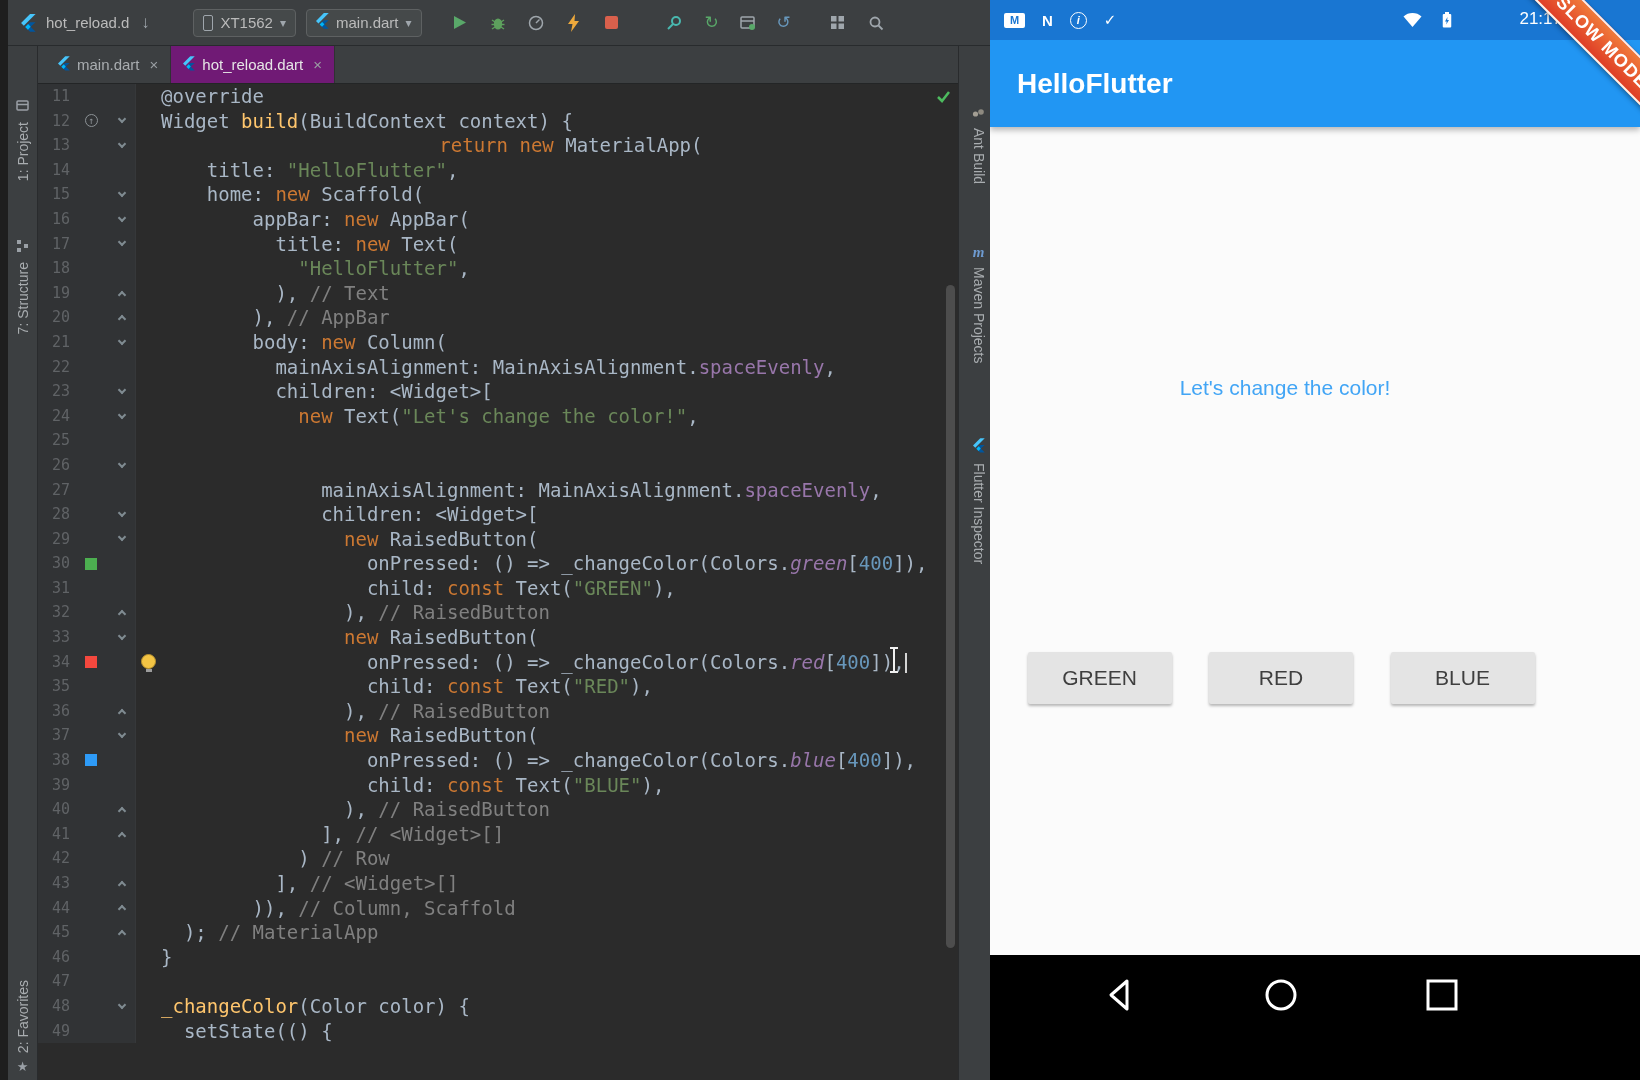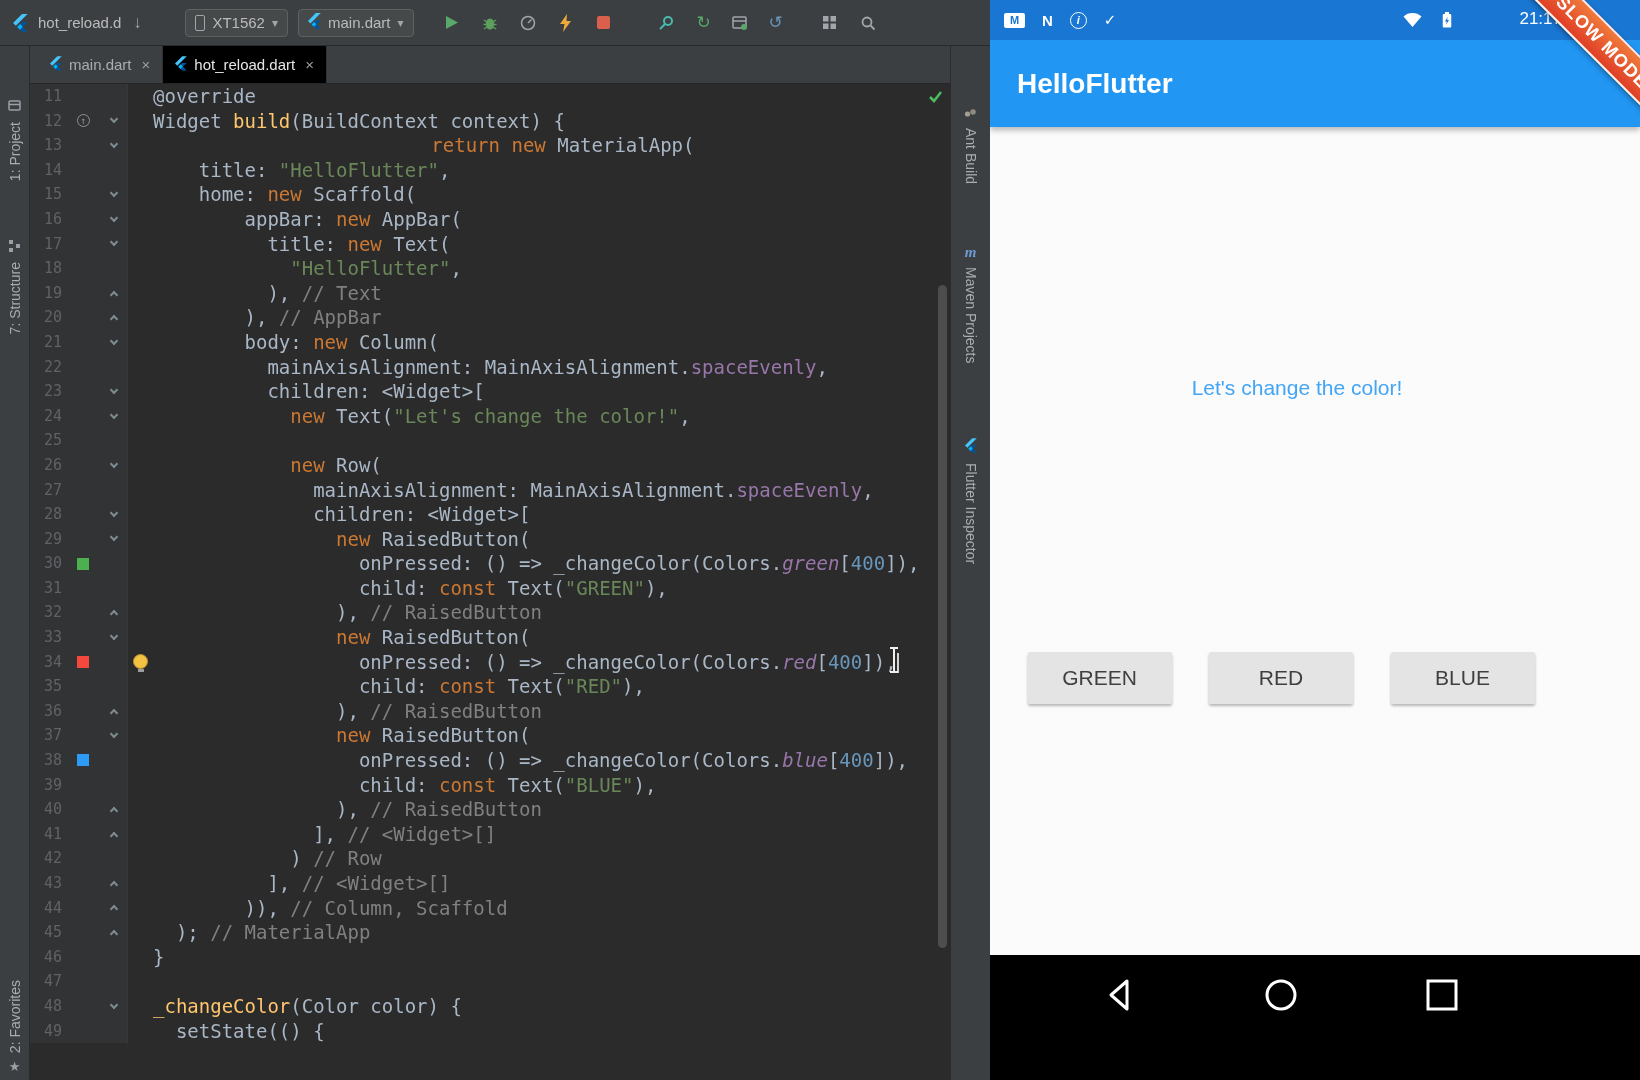--- a/index.html
+++ b/index.html
@@ -1,21 +1,21 @@
 <!DOCTYPE html>
 <html><head>
 <meta charset="utf-8">
 <style>
   * { margin:0; padding:0; box-sizing:border-box; }
   html,body { background:#1e1e1e; }
   .root { position:relative; width:1640px; height:1080px; overflow:hidden;
           font-family:"Liberation Sans","DejaVu Sans",sans-serif; }
 
   
-  .ide { position:absolute; left:0; top:0; width:990px; height:1080px; background:#2B2B2B; }
+  .ide { position:absolute; left:8px; top:0; width:990px; height:1080px; background:#2B2B2B; }
 
   .toolbar { height:46px; background:#3C3F41; border-bottom:1px solid #282B2D;
              display:flex; align-items:center; padding:0 8px; color:#BBBBBB; font-size:15px; }
   .tbtxt { color:#BBBBBB; margin-left:6px; white-space:nowrap; }
   .combo { display:flex; align-items:center; gap:7px; height:28px; padding:0 9px;
            border:1px solid #5E6162; border-radius:4px; background:#45494A; color:#BBBBBB; }
   .combo .arr { color:#9FA6AC; font-size:12px; }
   .tbicon { display:flex; align-items:center; justify-content:center; width:24px; height:24px; }
   .glyph { font-size:17px; color:#9FA6AC; line-height:1; }
   .phoneic { width:10px; height:16px; border:1.5px solid #9FA6AC; border-radius:2px; display:inline-block; }
@@ -26,21 +26,21 @@
   .stripe-item { position:absolute; left:0; width:100%; display:flex; flex-direction:column; align-items:center; gap:6px; cursor:default; }
   .vl { writing-mode:vertical-rl; transform:rotate(180deg); font-size:14px; color:#A9ADB0; white-space:nowrap; }
   .vr { writing-mode:vertical-rl; font-size:14px; color:#A9ADB0; white-space:nowrap; }
   .maven-m { font-style:italic; font-weight:bold; color:#6E9BD1; font-size:15px; font-family:"Liberation Serif",serif; }
   .star { color:#9AA0A6; font-size:13px; }
 
   .editor-zone { flex:1 1 auto; min-width:0; display:flex; flex-direction:column; }
   .tabbar { height:38px; background:#3C3F41; border-bottom:1px solid #232526; display:flex; align-items:stretch; padding-left:8px; }
   .tab { display:flex; align-items:center; gap:7px; padding:0 12px; font-size:15px; color:#A9ADB0;
          border-right:1px solid #2F3133; cursor:default; }
-  .tab.active { background:#000000; color:#E6E6E6; }
+  .tab.active { background:#701a75; color:#E6E6E6; }
   .tclose { color:#9A9FA3; font-size:15px; margin-left:3px; }
 
   .editor { flex:1; position:relative; background:#2B2B2B; overflow:hidden; }
 
   .crow { display:flex; height:24.6px; line-height:24.6px; white-space:pre; position:relative;
           font-family:"DejaVu Sans Mono",monospace; font-size:19px; }
   .gut { flex:0 0 98px; width:98px; background:#313335; display:flex; align-items:center; border-right:1px solid #36383A; }
   .ln { width:34px; text-align:right; font-size:15px; color:#606366; padding-right:2px;
         font-family:"DejaVu Sans Mono",monospace; }
   .gic { width:38px; display:flex; justify-content:center; align-items:center; }
@@ -80,21 +80,21 @@
             transform:rotate(45deg); background:linear-gradient(180deg,#F07A3A,#DF3E27);
             border-top:2px solid rgba(255,255,255,0.9); border-bottom:2px solid rgba(255,255,255,0.9);
             color:#fff; font-size:18px; font-weight:bold; letter-spacing:1px; z-index:6;
             box-shadow:0 2px 5px rgba(0,0,0,0.35); }
 
   .appbar { position:relative; height:87px; background:#2196F3; display:flex; align-items:center;
             padding-left:27px; box-shadow:0 3px 6px rgba(0,0,0,0.28); z-index:1; }
   .apptitle { color:#fff; font-size:28px; font-weight:700; }
 
   .appbody { position:absolute; top:127px; left:0; width:582px; height:828px; }
-  .hint { position:absolute; top:249px; left:16px; width:100%; text-align:center; color:#42A5F5; font-size:21px; }
+  .hint { position:absolute; top:249px; left:4px; width:100%; text-align:center; color:#42A5F5; font-size:21px; }
   .btnrow { position:absolute; top:525px; left:0; width:100%; display:flex; justify-content:space-evenly; }
   .mbtn { min-width:144px; height:52px; background:#E4E4E4; border-radius:2px;
           box-shadow:0 2px 3px rgba(0,0,0,0.28); display:flex; align-items:center; justify-content:center;
           font-size:21px; color:#3F3F3F; cursor:pointer; }
 
   .navbar { position:absolute; left:0; right:0; top:955px; bottom:0; background:#000; }
   .navicons { width:582px; display:flex; justify-content:space-between; padding:20px 110px 0; }
 </style>
 </head>
 <body>
@@ -271,21 +271,21 @@
               <div class="crow"><div class="gut"><span class="ln">16</span><span class="gic"></span><span class="gfold"><span class="chev chev-d"></span></span></div><div class="cline" style="padding-left: calc(8ch + 25px);"><span class="t-p">appBar: </span><span class="t-k">new</span><span class="t-p"> AppBar(</span></div></div>
               <div class="crow"><div class="gut"><span class="ln">17</span><span class="gic"></span><span class="gfold"><span class="chev chev-d"></span></span></div><div class="cline" style="padding-left: calc(10ch + 25px);"><span class="t-p">title: </span><span class="t-k">new</span><span class="t-p"> Text(</span></div></div>
               <div class="crow"><div class="gut"><span class="ln">18</span><span class="gic"></span><span class="gfold"></span></div><div class="cline" style="padding-left: calc(12ch + 25px);"><span class="t-s">"HelloFlutter"</span><span class="t-p">,</span></div></div>
               <div class="crow"><div class="gut"><span class="ln">19</span><span class="gic"></span><span class="gfold"><span class="chev chev-u"></span></span></div><div class="cline" style="padding-left: calc(10ch + 25px);"><span class="t-p">), </span><span class="t-c">// Text</span></div></div>
               <div class="crow"><div class="gut"><span class="ln">20</span><span class="gic"></span><span class="gfold"><span class="chev chev-u"></span></span></div><div class="cline" style="padding-left: calc(8ch + 25px);"><span class="t-p">), </span><span class="t-c">// AppBar</span></div></div>
               <div class="crow"><div class="gut"><span class="ln">21</span><span class="gic"></span><span class="gfold"><span class="chev chev-d"></span></span></div><div class="cline" style="padding-left: calc(8ch + 25px);"><span class="t-p">body: </span><span class="t-k">new</span><span class="t-p"> Column(</span></div></div>
               <div class="crow"><div class="gut"><span class="ln">22</span><span class="gic"></span><span class="gfold"></span></div><div class="cline" style="padding-left: calc(10ch + 25px);"><span class="t-p">mainAxisAlignment: MainAxisAlignment.</span><span class="t-m">spaceEvenly</span><span class="t-p">,</span></div></div>
               <div class="crow"><div class="gut"><span class="ln">23</span><span class="gic"></span><span class="gfold"><span class="chev chev-d"></span></span></div><div class="cline" style="padding-left: calc(10ch + 25px);"><span class="t-p">children: &lt;Widget&gt;[</span></div></div>
               <div class="crow"><div class="gut"><span class="ln">24</span><span class="gic"></span><span class="gfold"><span class="chev chev-d"></span></span></div><div class="cline" style="padding-left: calc(12ch + 25px);"><span class="t-k">new</span><span class="t-p"> Text(</span><span class="t-s">"Let's change the color!"</span><span class="t-p">,</span></div></div>
               <div class="crow"><div class="gut"><span class="ln">25</span><span class="gic"></span><span class="gfold"></span></div></div>
-              <div class="crow"><div class="gut"><span class="ln">26</span><span class="gic"></span><span class="gfold"><span class="chev chev-d"></span></span></div><div class="cline" style="padding-left: calc(12ch + 25px);"><span class="t-k">new</span><span class="t-p"> Row(</span></div></div>
+              <div class="crow"><div class="gut"><span class="ln">26</span><span class="gic"></span><span class="gfold"><span class="chev chev-d"></span></span></div></div>
               <div class="crow"><div class="gut"><span class="ln">27</span><span class="gic"></span><span class="gfold"></span></div><div class="cline" style="padding-left: calc(14ch + 25px);"><span class="t-p">mainAxisAlignment: MainAxisAlignment.</span><span class="t-m">spaceEvenly</span><span class="t-p">,</span></div></div>
               <div class="crow"><div class="gut"><span class="ln">28</span><span class="gic"></span><span class="gfold"><span class="chev chev-d"></span></span></div><div class="cline" style="padding-left: calc(14ch + 25px);"><span class="t-p">children: &lt;Widget&gt;[</span></div></div>
               <div class="crow"><div class="gut"><span class="ln">29</span><span class="gic"></span><span class="gfold"><span class="chev chev-d"></span></span></div><div class="cline" style="padding-left: calc(16ch + 25px);"><span class="t-k">new</span><span class="t-p"> RaisedButton(</span></div></div>
               <div class="crow"><div class="gut"><span class="ln">30</span><span class="gic"><span class="sw" style="background: rgb(76, 175, 80);"></span></span><span class="gfold"></span></div><div class="cline" style="padding-left: calc(18ch + 25px);"><span class="t-p">onPressed: () =&gt; _changeColor(Colors.</span><span class="t-mi">green</span><span class="t-p">[</span><span class="t-n">400</span><span class="t-p">]),</span></div></div>
               <div class="crow"><div class="gut"><span class="ln">31</span><span class="gic"></span><span class="gfold"></span></div><div class="cline" style="padding-left: calc(18ch + 25px);"><span class="t-p">child: </span><span class="t-k">const</span><span class="t-p"> Text(</span><span class="t-s">"GREEN"</span><span class="t-p">),</span></div></div>
               <div class="crow"><div class="gut"><span class="ln">32</span><span class="gic"></span><span class="gfold"><span class="chev chev-u"></span></span></div><div class="cline" style="padding-left: calc(16ch + 25px);"><span class="t-p">), </span><span class="t-c">// RaisedButton</span></div></div>
               <div class="crow"><div class="gut"><span class="ln">33</span><span class="gic"></span><span class="gfold"><span class="chev chev-d"></span></span></div><div class="cline" style="padding-left: calc(16ch + 25px);"><span class="t-k">new</span><span class="t-p"> RaisedButton(</span></div></div>
               <div class="crow"><span class="bulb"></span><div class="gut"><span class="ln">34</span><span class="gic"><span class="sw" style="background: rgb(244, 72, 62);"></span></span><span class="gfold"></span></div><div class="cline" style="padding-left: calc(18ch + 25px);"><span class="t-p">onPressed: () =&gt; _changeColor(Colors.</span><span class="t-mi">red</span><span class="t-p">[</span><span class="t-n">400</span><span class="t-p">]),</span><span class="caret"></span></div></div>
               <div class="crow"><div class="gut"><span class="ln">35</span><span class="gic"></span><span class="gfold"></span></div><div class="cline" style="padding-left: calc(18ch + 25px);"><span class="t-p">child: </span><span class="t-k">const</span><span class="t-p"> Text(</span><span class="t-s">"RED"</span><span class="t-p">),</span></div></div>
               <div class="crow"><div class="gut"><span class="ln">36</span><span class="gic"></span><span class="gfold"><span class="chev chev-u"></span></span></div><div class="cline" style="padding-left: calc(16ch + 25px);"><span class="t-p">), </span><span class="t-c">// RaisedButton</span></div></div>

